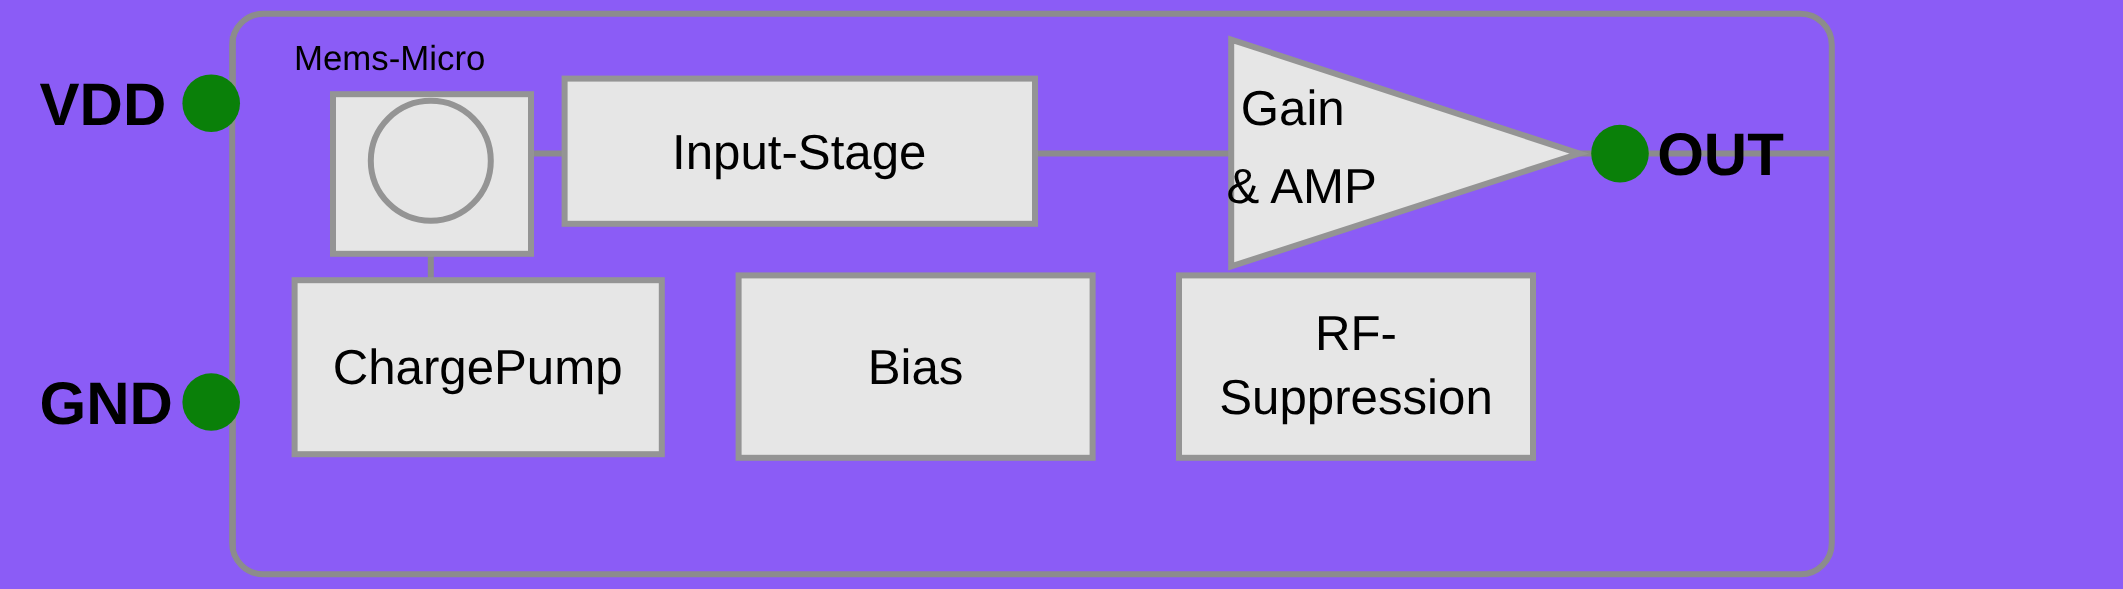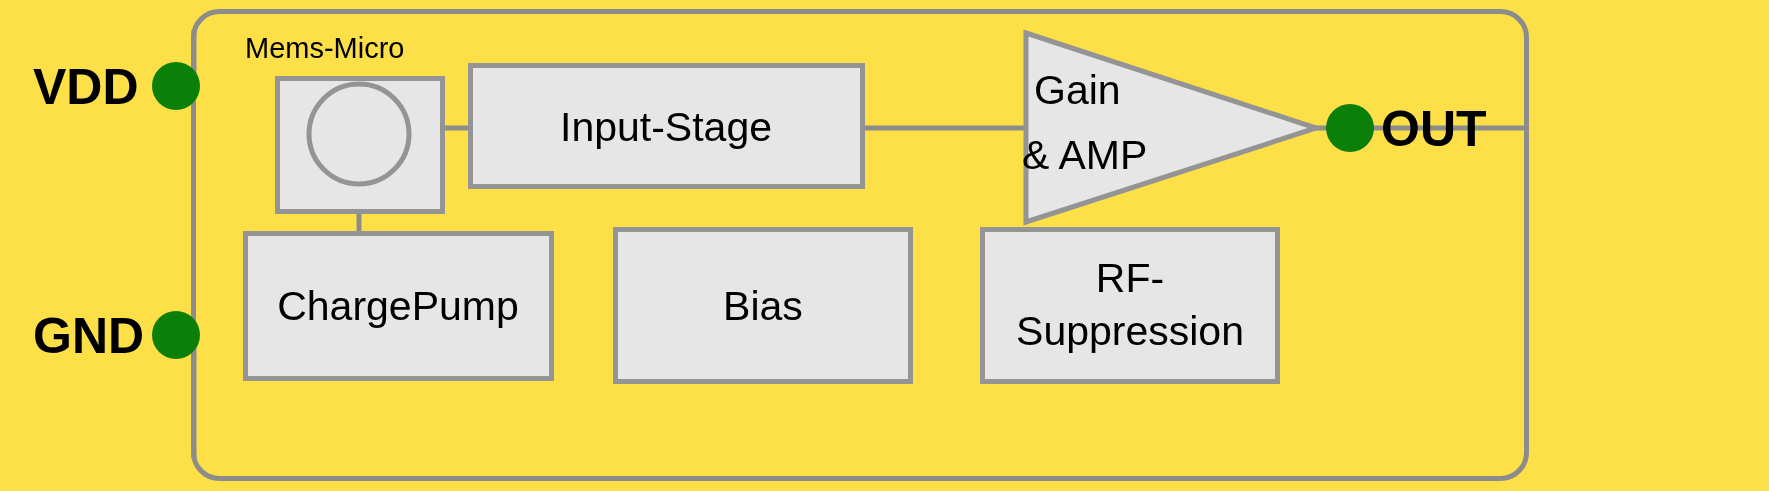--- a/index.html
+++ b/index.html
@@ -7,21 +7,21 @@
     padding: 0;
     background: #ffffff;
   }
   body {
     font-family: "Liberation Sans", sans-serif;
   }
   #diagram-root {
     position: relative;
     width: 1769px;
     height: 491px;
-    background: #fde047;
+    background: #8b5cf6;
     overflow: hidden;
   }
   svg.canvas {
     position: absolute;
     left: 0;
     top: 0;
     width: 1769px;
     height: 491px;
     display: block;
   }

